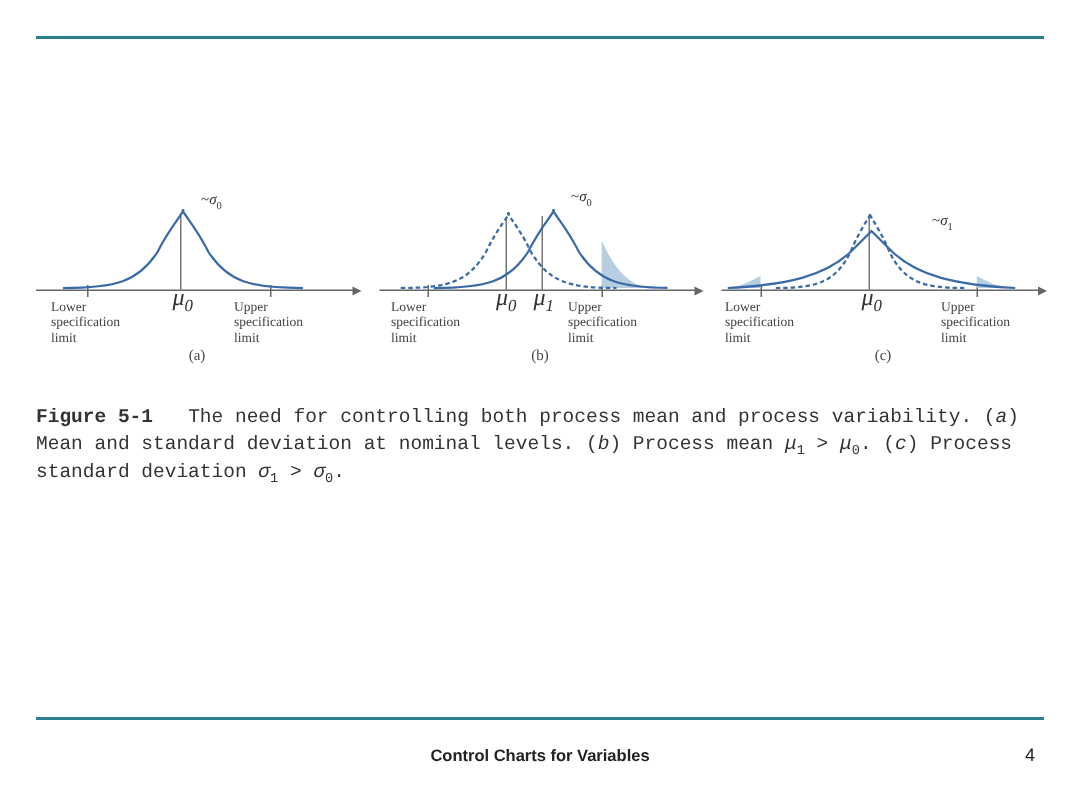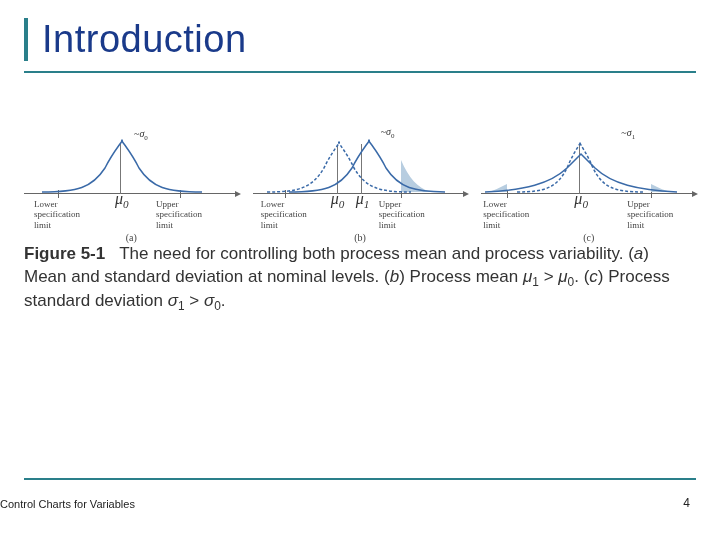--- a/index.html
+++ b/index.html
@@ -23,20 +23,21 @@
     border-bottom: 2px solid #2a7f8a;
     margin-top: 6px;
   }
   .content {
     position: absolute;
     left: 24px; right: 24px; top: 110px;
   }
   .panels {
     display: flex;
     gap: 14px;
+    margin-bottom: 26px;
   }
   .panel {
     flex: 1;
     position: relative;
   }
   .plot {
     height: 120px;
     position: relative;
   }
   .axis-x {
@@ -93,55 +94,53 @@
     color: #333;
   }
   .panel-letter {
     text-align: center;
     font-size: 10px;
     font-family: 'Times New Roman', serif;
     color: #444;
     margin-top: 2px;
   }
   .caption {
-    font-family: Liberation Sans, sans-serif;
-    font-size: 17px;
+    font-family: Liberation Mono, monospace;
+    font-size: 13px;
     color: #333;
     line-height: 1.35;
   }
   .caption .figlabel { font-weight: bold; }
   .caption i { font-style: italic; }
   .rule-bottom {
     position: absolute;
     left: 24px; right: 24px; bottom: 60px;
     border-top: 2px solid #2a7f8a;
   }
   .footer-center {
     position: absolute;
     left: 0; right: 0; bottom: 30px;
-    text-align: left;
+    text-align: center;
     font-size: 11px;
     color: #222;
+    font-weight: bold;
   }
   .page-num {
     position: absolute;
     right: 30px; bottom: 30px;
     font-size: 12px;
     color: #222;
   }
   sub { font-size: 0.7em; }
 </style>
 </head>
 <body>
 
 <div class="slide">
 
-  <div class="title-wrap">
-    <div class="title">Introduction</div>
-  </div>
   <div class="rule-top"></div>
 
   <div class="content">
 
     <div class="panels">
 
       <div class="panel">
         <div class="plot">
           <div class="axis-x"></div>
           <div class="tick" style="left:34px"></div>
@@ -202,21 +201,21 @@
           </svg>
           <svg class="bell shade" style="left:170px" width="24" height="56">
             <path d="M0,54 L0,46 C8,50 14,53 22,54 Z"></path>
           </svg>
           <svg class="bell" style="left:36px" width="126" height="56">
             <path stroke-dasharray="3,2" d="M0,54 C28,54 40,50 50,30 C57,13 65,4 63,4 C61,4 69,13 76,30 C86,50 98,54 126,54"></path>
           </svg>
           <svg class="bell" style="left:4px" width="192" height="56">
             <path d="M0,54 C40,52 65,46 82,30 C90,22 96,16 96,16 C96,16 102,22 110,30 C127,46 152,52 192,54"></path>
           </svg>
-          <span class="sigma" style="left:140px;top:17px">~<i>σ</i><sub>1</sub></span>
+          <span class="sigma" style="left:140px;top:32px">~<i>σ</i><sub>1</sub></span>
           <span class="mu" style="left:93px;bottom:20px"><span>μ</span><sub>0</sub></span>
           <div class="lbl" style="left:2px;bottom:0;width:52px">
             <span>Lower</span><br><span>specification</span><br><span>limit</span>
           </div>
           <div class="lbl" style="left:146px;bottom:0;width:52px">
             <span>Upper</span><br><span>specification</span><br><span>limit</span>
           </div>
         </div>
         <div class="panel-letter">(c)</div>
       </div>

